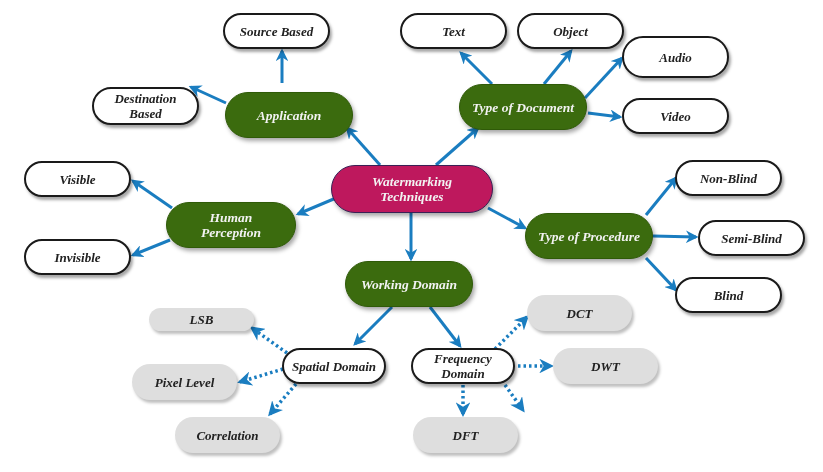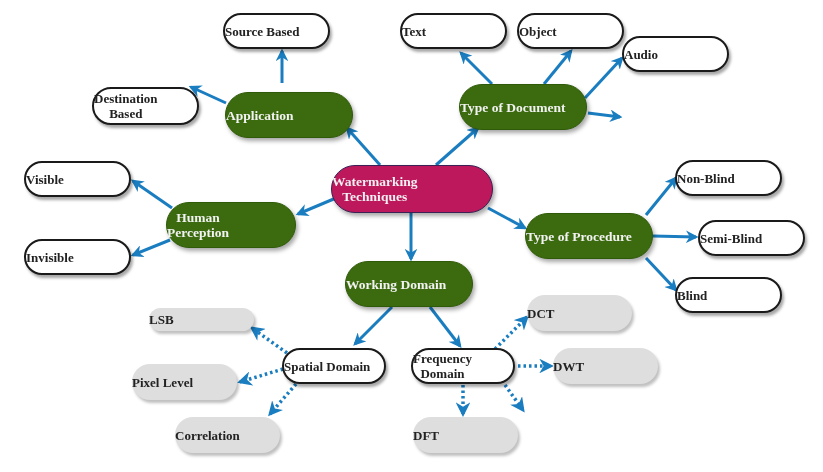--- a/index.html
+++ b/index.html
@@ -1,21 +1,21 @@
 <!DOCTYPE html>
 <html><head>
 <meta charset="utf-8">
 <style>
   html, body { margin:0; padding:0; background:#ffffff; }
   body { width:823px; height:472px; position:relative; overflow:hidden;
          font-family:"Liberation Serif","DejaVu Serif",serif; }
   #diagram { position:absolute; left:0; top:0; width:823px; height:472px; }
-  .node { position:absolute; display:flex; align-items:center; justify-content:flex-start;
+  .node { position:absolute; display:flex; align-items:center; justify-content:center;
           text-align:center; font-weight:bold; font-size:13px; line-height:15px;
-          border-radius:999px; box-sizing:border-box; }
+          border-radius:999px; box-sizing:border-box;font-style:italic; }
   .node.leaf { background:#ffffff; color:#222; border:2.5px solid #1a1a1a;
                box-shadow:2px 3px 3px rgba(0,0,0,0.35); }
   .node.cat  { background:#3b6b0e; color:#f2f2f2; border:1px solid #2f5a08;
                box-shadow:2px 3px 4px rgba(0,0,0,0.35); font-size:13.5px; }
   .node.root { background:#be185d; color:#f2f2f2; border:1px solid #3a2055;
                box-shadow:2px 3px 4px rgba(0,0,0,0.35); font-size:13.5px; }
   .node.sub  { background:#ffffff; color:#222; border:2.5px solid #1a1a1a;
                box-shadow:2px 3px 3px rgba(0,0,0,0.35); }
   .node.tech { background:#dedede; color:#222; border:none;
                box-shadow:2px 3px 3px rgba(0,0,0,0.25); }
@@ -76,22 +76,25 @@
 
   <div class="node cat" style="left:459px;top:84px;width:128px;height:46px;">
     <span>Type of Document</span>
   </div>
   <div class="node leaf" style="left:517px;top:13px;width:107px;height:36px;">
     <span>Object</span>
   </div>
   <div class="node leaf" style="left:400px;top:13px;width:107px;height:36px;">
     <span>Text</span>
   </div>
-  <div class="node leaf" style="left:622px;top:36px;width:107px;height:36px;">
+  <div class="node leaf" style="left:622px;top:36px;width:107px;height:42px;">
     <span>Audio</span>
+  </div>
+  <div class="node leaf" style="left:622px;top:98px;width:107px;height:36px;">
+    <span>Video</span>
   </div>
 
   <div class="node cat" style="left:166px;top:202px;width:130px;height:46px;">
     <span>Human
 Perception</span>
   </div>
   <div class="node leaf" style="left:24px;top:161px;width:107px;height:36px;">
     <span>Visible</span>
   </div>
   <div class="node leaf" style="left:24px;top:239px;width:107px;height:36px;">

